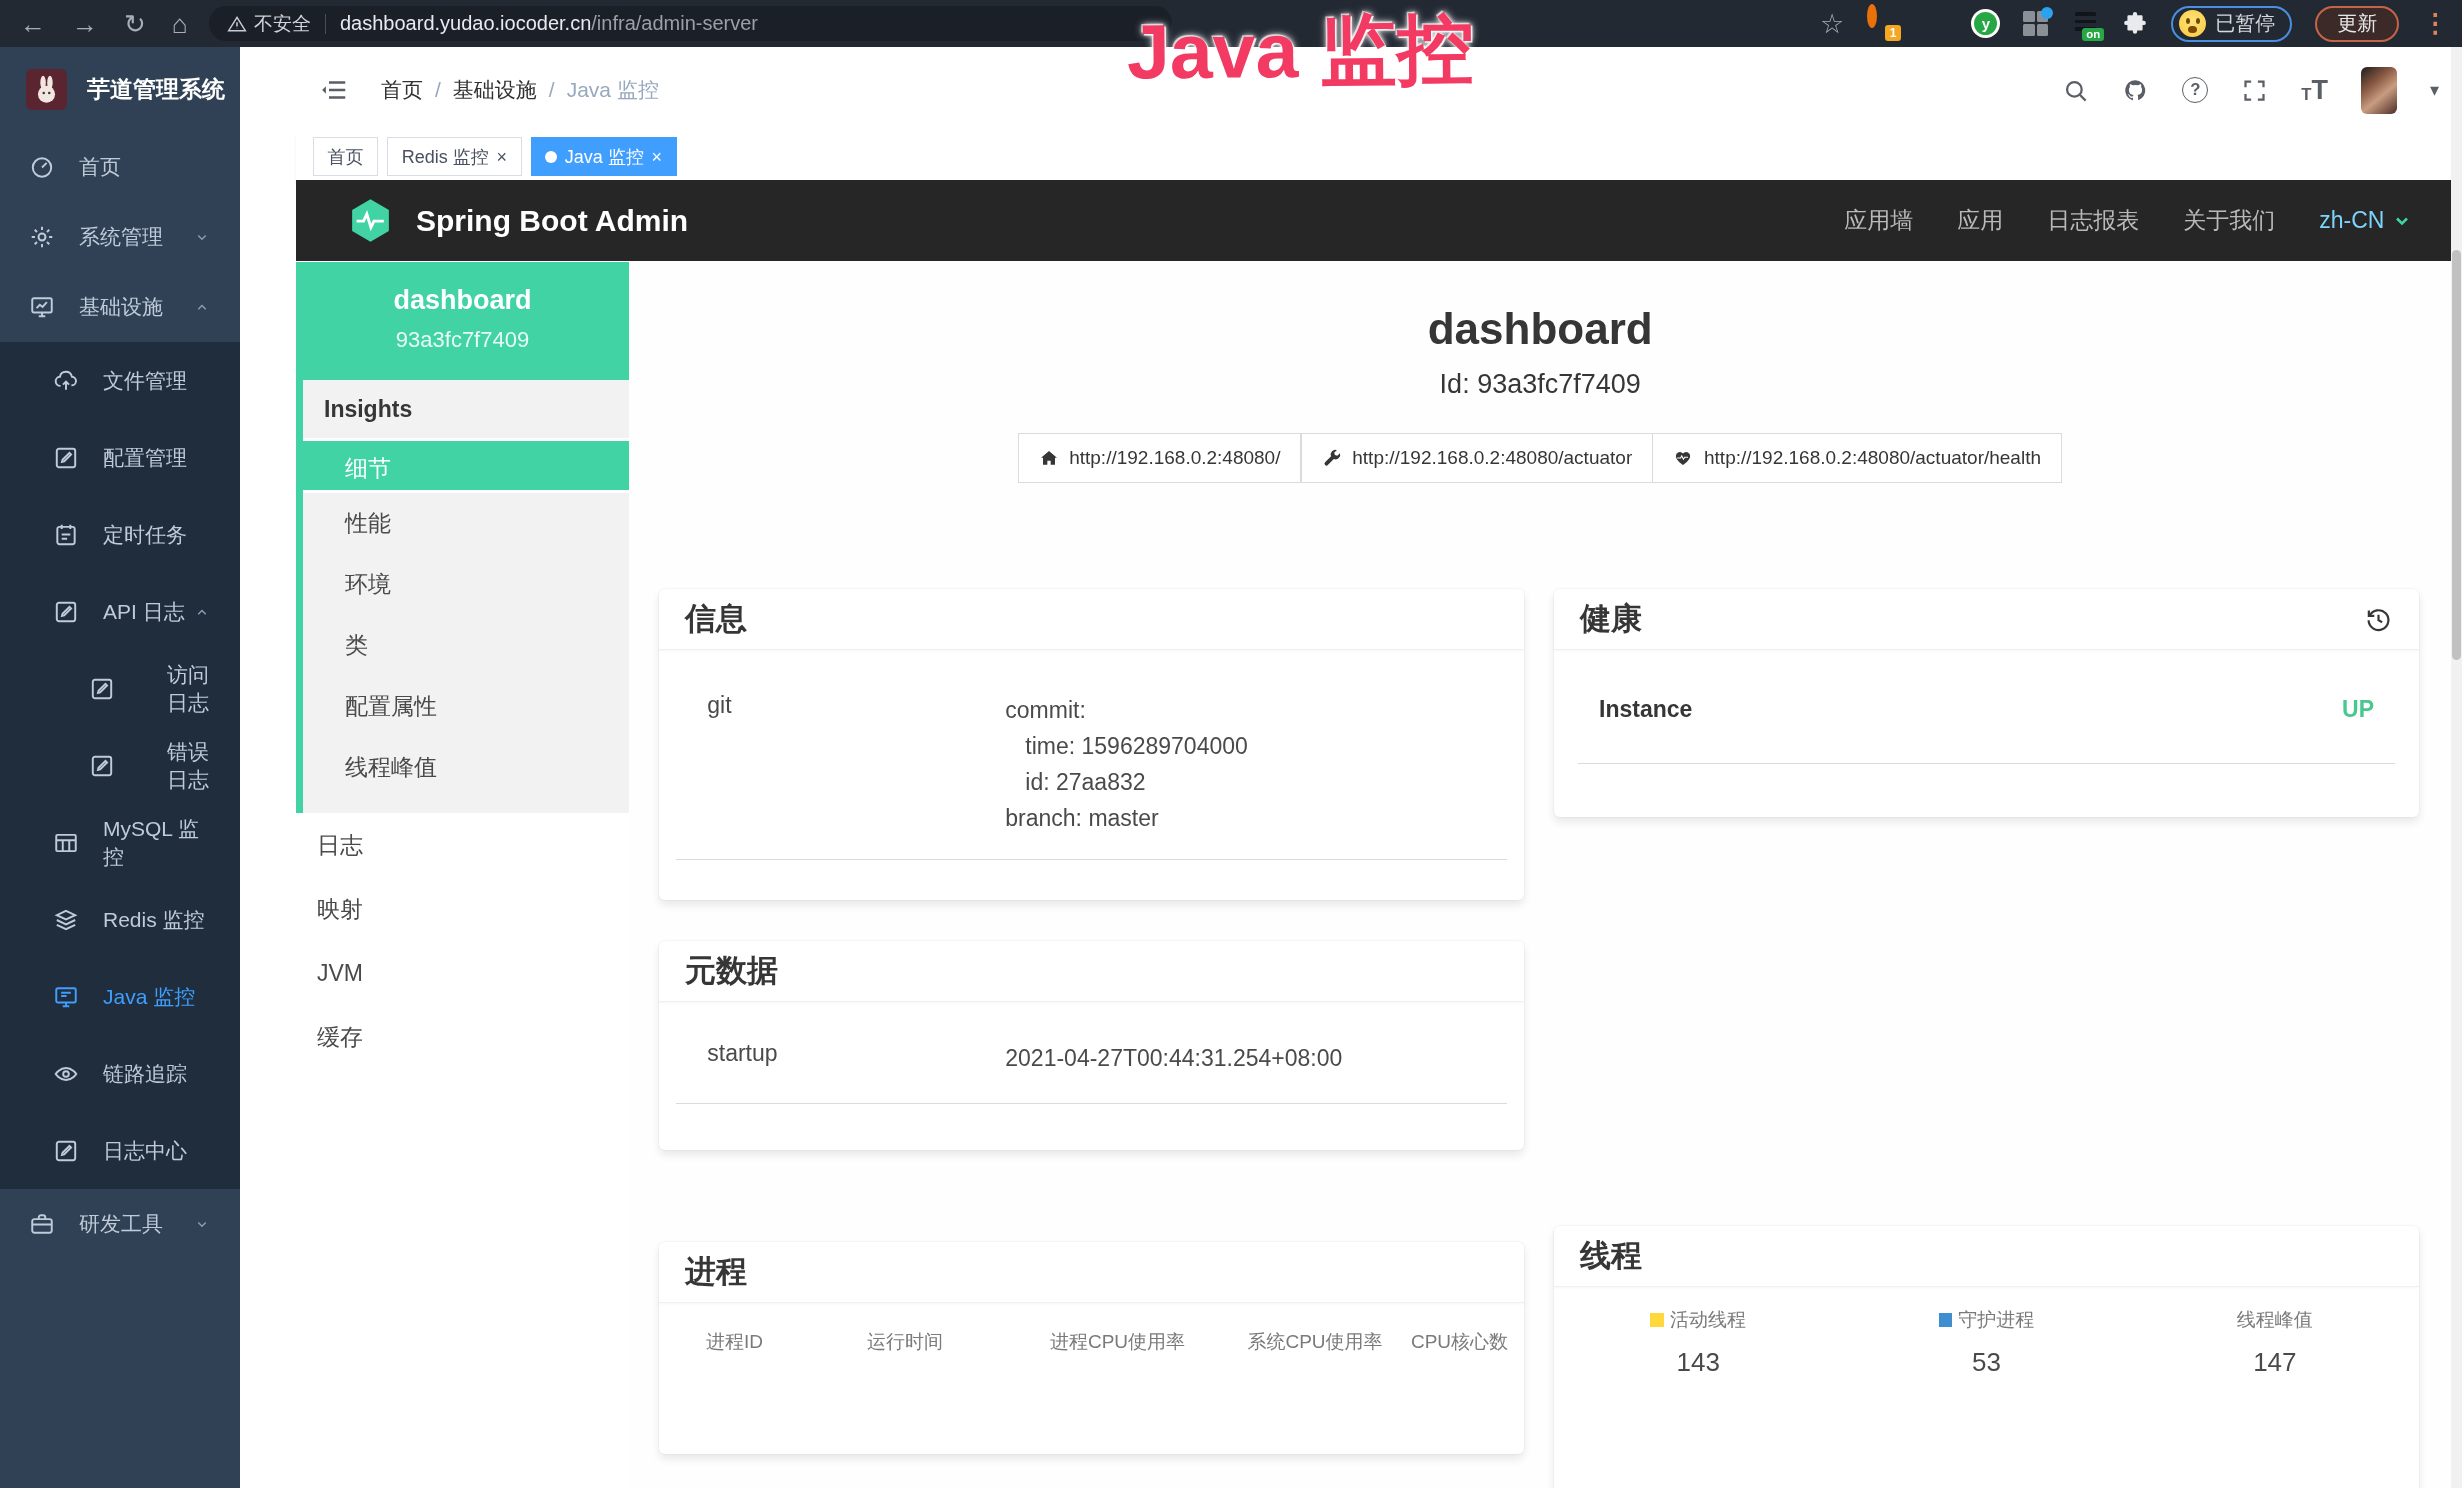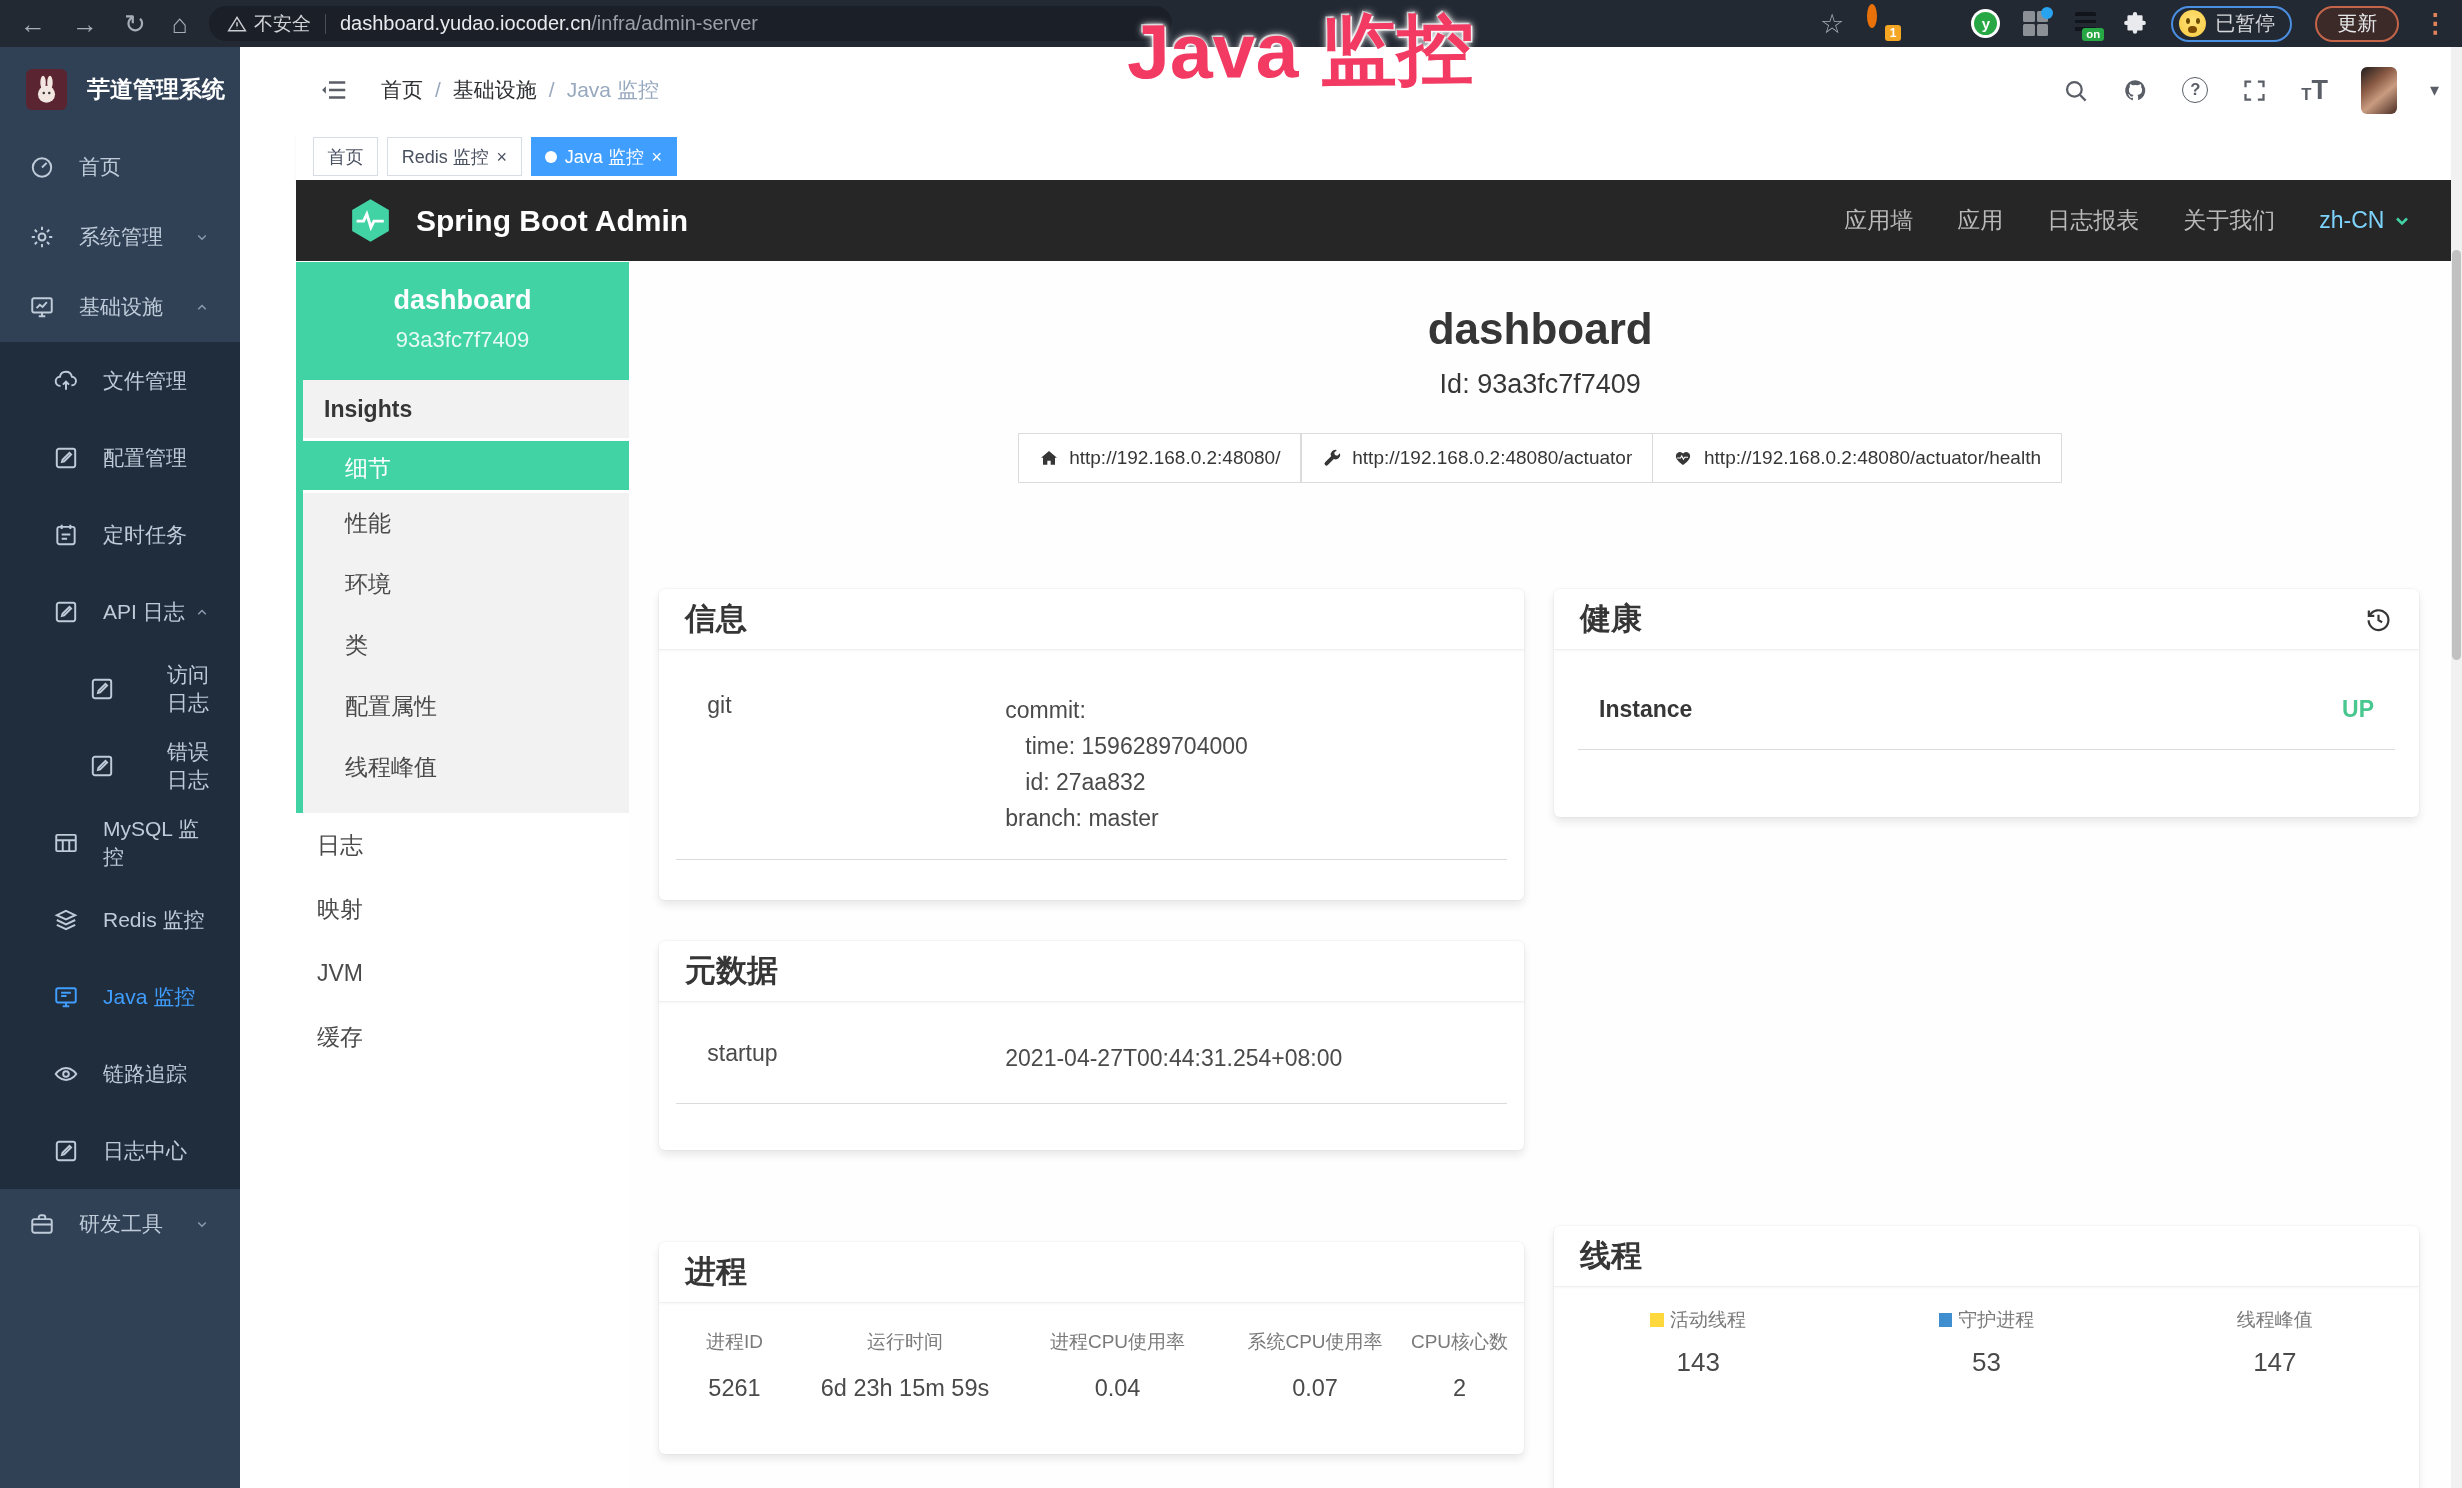--- a/index.html
+++ b/index.html
@@ -118,21 +118,21 @@
   .card-info { left:30px; top:327px; width:865px; height:311px; }
   .card-meta { left:30px; top:679px; width:865px; height:209px; }
   .card-proc { left:30px; top:980px; width:865px; height:212px; }
   .card-health { left:925px; top:327px; width:865px; height:228px; }
   .card-threads { left:925px; top:964px; width:865px; height:576px; }
 
   .kv-wrap { margin:0 16.7px; padding:42px 10.6px 23px; border-bottom:0.8px solid #dbdbdb; display:flex; }
   .kv-key { width:319px; padding-left:21px; font-size:23px; color:#4a4a4a; flex:0 0 auto; }
   .kv-val { font-size:23px; color:#4a4a4a; line-height:36px; }
   .kv-val .indent { padding-left:20px; }
-  .kv-row-line { display:flex; justify-content:space-between; margin:46px 24px 0; padding:0 21px 26px; border-bottom:0.8px solid #dbdbdb; }
+  .kv-row-line { display:flex; justify-content:space-between; margin:46px 24px 0; padding:0 21px 40px; border-bottom:0.8px solid #dbdbdb; }
   .kv-row-line .k { font-size:23px; font-weight:bold; color:#363636; }
   .kv-row-line .v { font-size:23px; font-weight:bold; color:#48c78e; }
 
   .ptable { margin-top:26px; padding:0 15px; }
   .prow { display:flex; text-align:center; }
   .pc0{flex:0 0 121px;} .pc1{flex:0 0 220px;} .pc2{flex:0 0 205px;} .pc3{flex:0 0 190px;} .pc4{flex:1;}
   .phead { font-size:19px; color:#7a7a7a; }
   .pval { margin-top:20px; font-size:23.5px; color:#4a4a4a; }
 
   .tstats { display:flex; margin-top:20px; }
@@ -512,27 +512,20 @@
           <span>进程</span>
         </div>
       <div class="ptable">
         <div class="prow phead">
           <span class="pc0">进程ID</span>
           <span class="pc1">运行时间</span>
           <span class="pc2">进程CPU使用率</span>
           <span class="pc3">系统CPU使用率</span>
           <span class="pc4">CPU核心数</span>
         </div>
-        <div class="prow pval">
-          <span class="pc0">5261</span>
-          <span class="pc1">6d 23h 15m 59s</span>
-          <span class="pc2">0.04</span>
-          <span class="pc3">0.07</span>
-          <span class="pc4">2</span>
-        </div>
       </div>
     </section>
 
     <section class="card card-threads">
       <div class="card-h">
           <span>线程</span>
         </div>
       <div class="tstats">
         <div class="tstat">
           <div class="tlabel">

